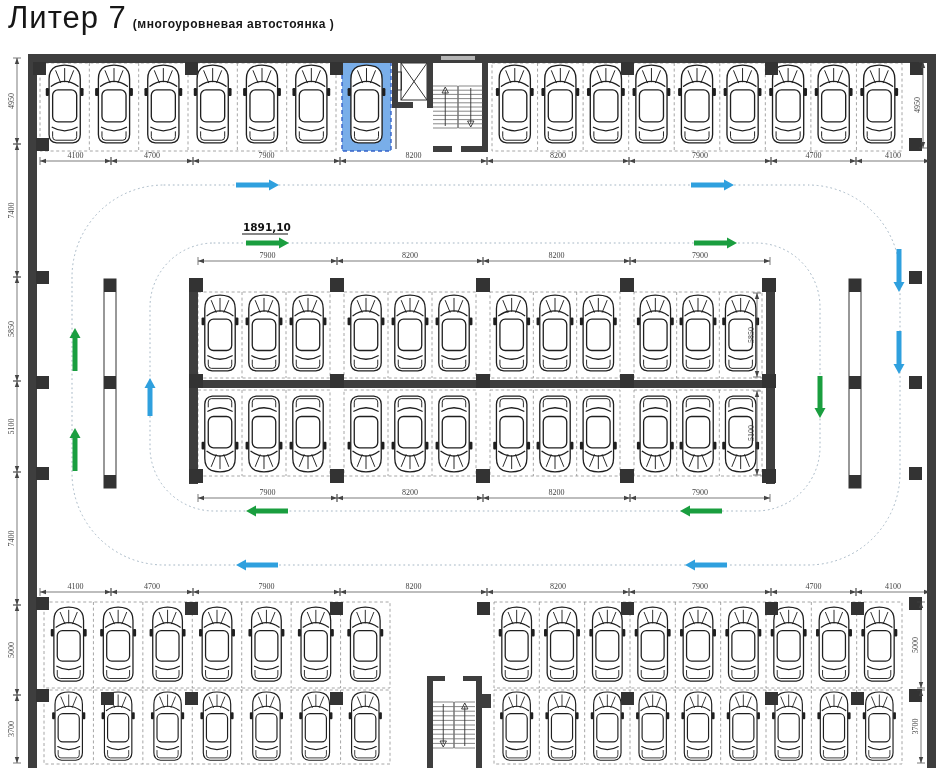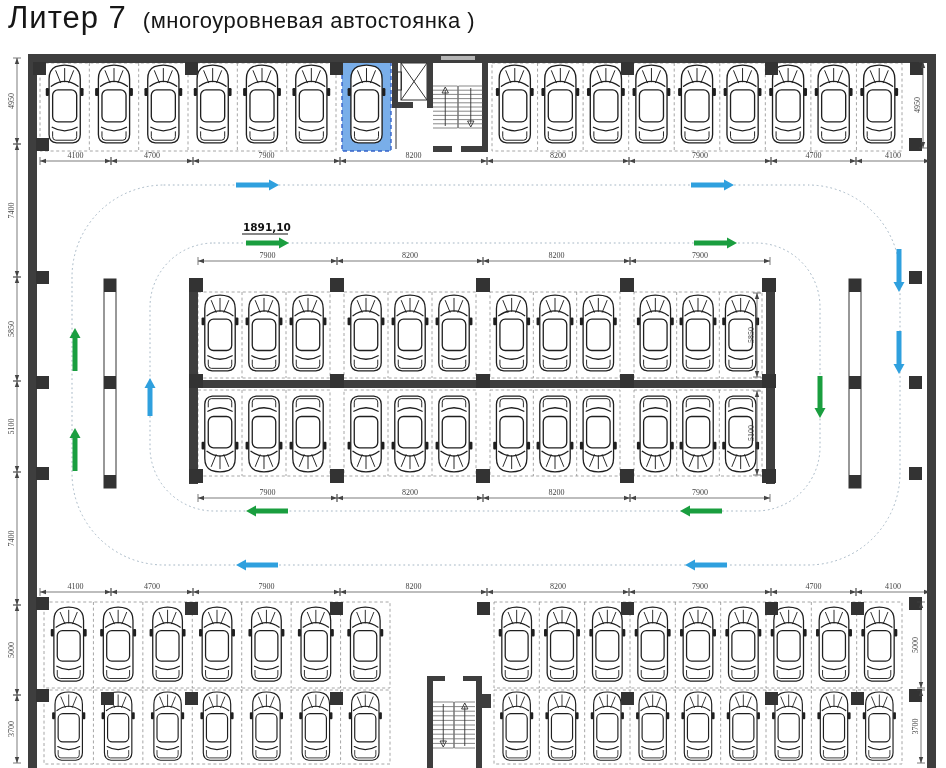--- a/index.html
+++ b/index.html
@@ -1,21 +1,21 @@
 <!DOCTYPE html>
 <html style="--wall: #3e3e3e; --pillar: #333333; --car_stroke: #1f1f1f; --dim: #444444; --space_dash: #8f8f8f; --green_arrow: #1a9e3f; --blue_arrow: #2fa0de; --path_dot: #a6b7c5; --window: #b5b5b5; --highlight_fill: #79aee9; --highlight_border: #3563c9;"><head>
 <meta charset="utf-8">
 <style>
   html,body{margin:0;padding:0;background:#ffffff;width:946px;height:768px;overflow:hidden;
     font-family:"Liberation Sans",sans-serif;}
   #stage{position:relative;width:946px;height:768px;background:#fff;}
   #plan{position:absolute;left:0;top:0;}
-  #title-block{position:absolute;left:8px;top:0px;display:flex;align-items:baseline;gap:16px;color:#161616;}
+  #title-block{position:absolute;left:8px;top:0px;display:flex;align-items:baseline;gap:6px;color:#161616;}
   #title-main{font-size:31px;letter-spacing:1px;font-weight:400;}
-  #title-sub{font-size:22px;letter-spacing:.5px;font-weight:400;}
+  #title-sub{font-size:12px;letter-spacing:.5px;font-weight:700;}
   .wall{fill:var(--wall,#3e3e3e);}
   .thin{fill:none;stroke:#333;stroke-width:1;}
   .win{fill:var(--window,#b5b5b5);}
   text.dim{font-family:"Liberation Serif",serif;font-size:8px;fill:var(--dim,#444);}
   text.mark{font-family:"DejaVu Sans",sans-serif;font-size:10.5px;font-weight:bold;fill:#111;}
 </style>
 </head>
 <body>
 
 <div id="stage">

